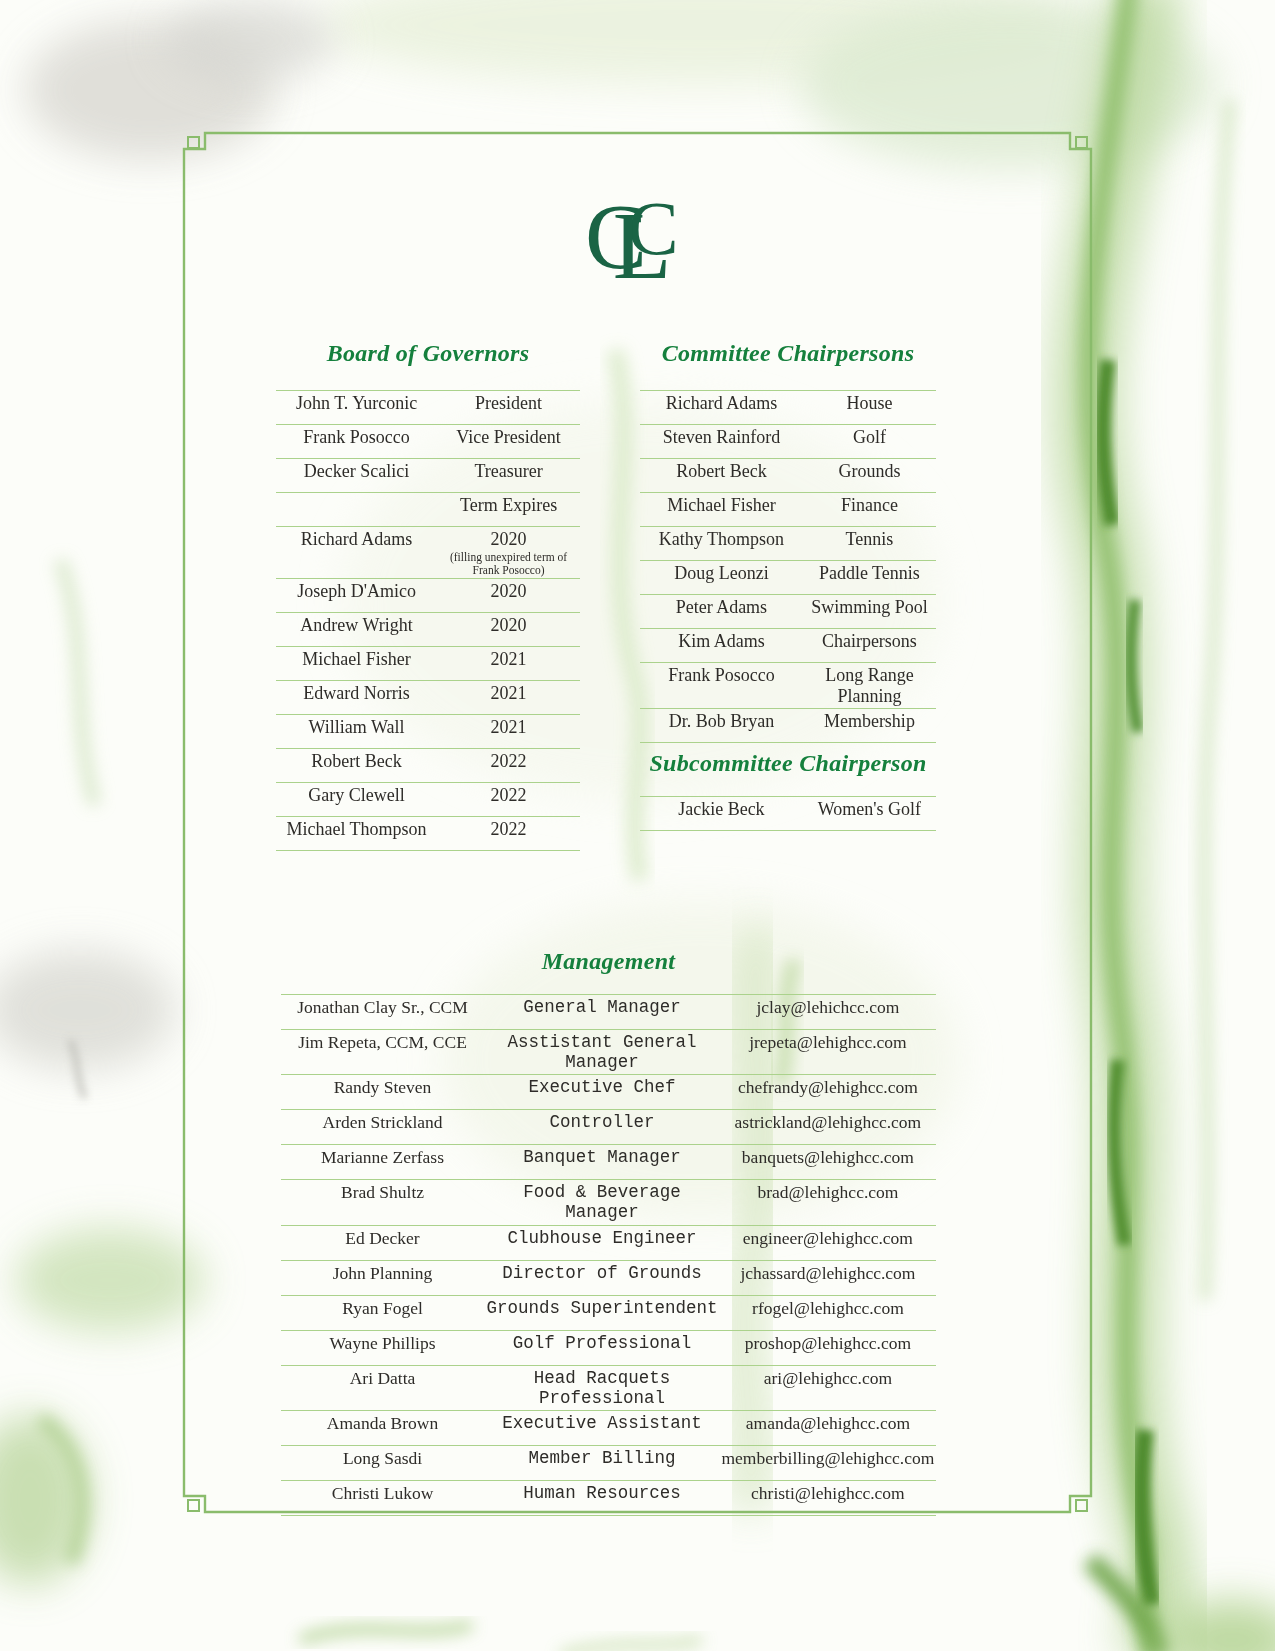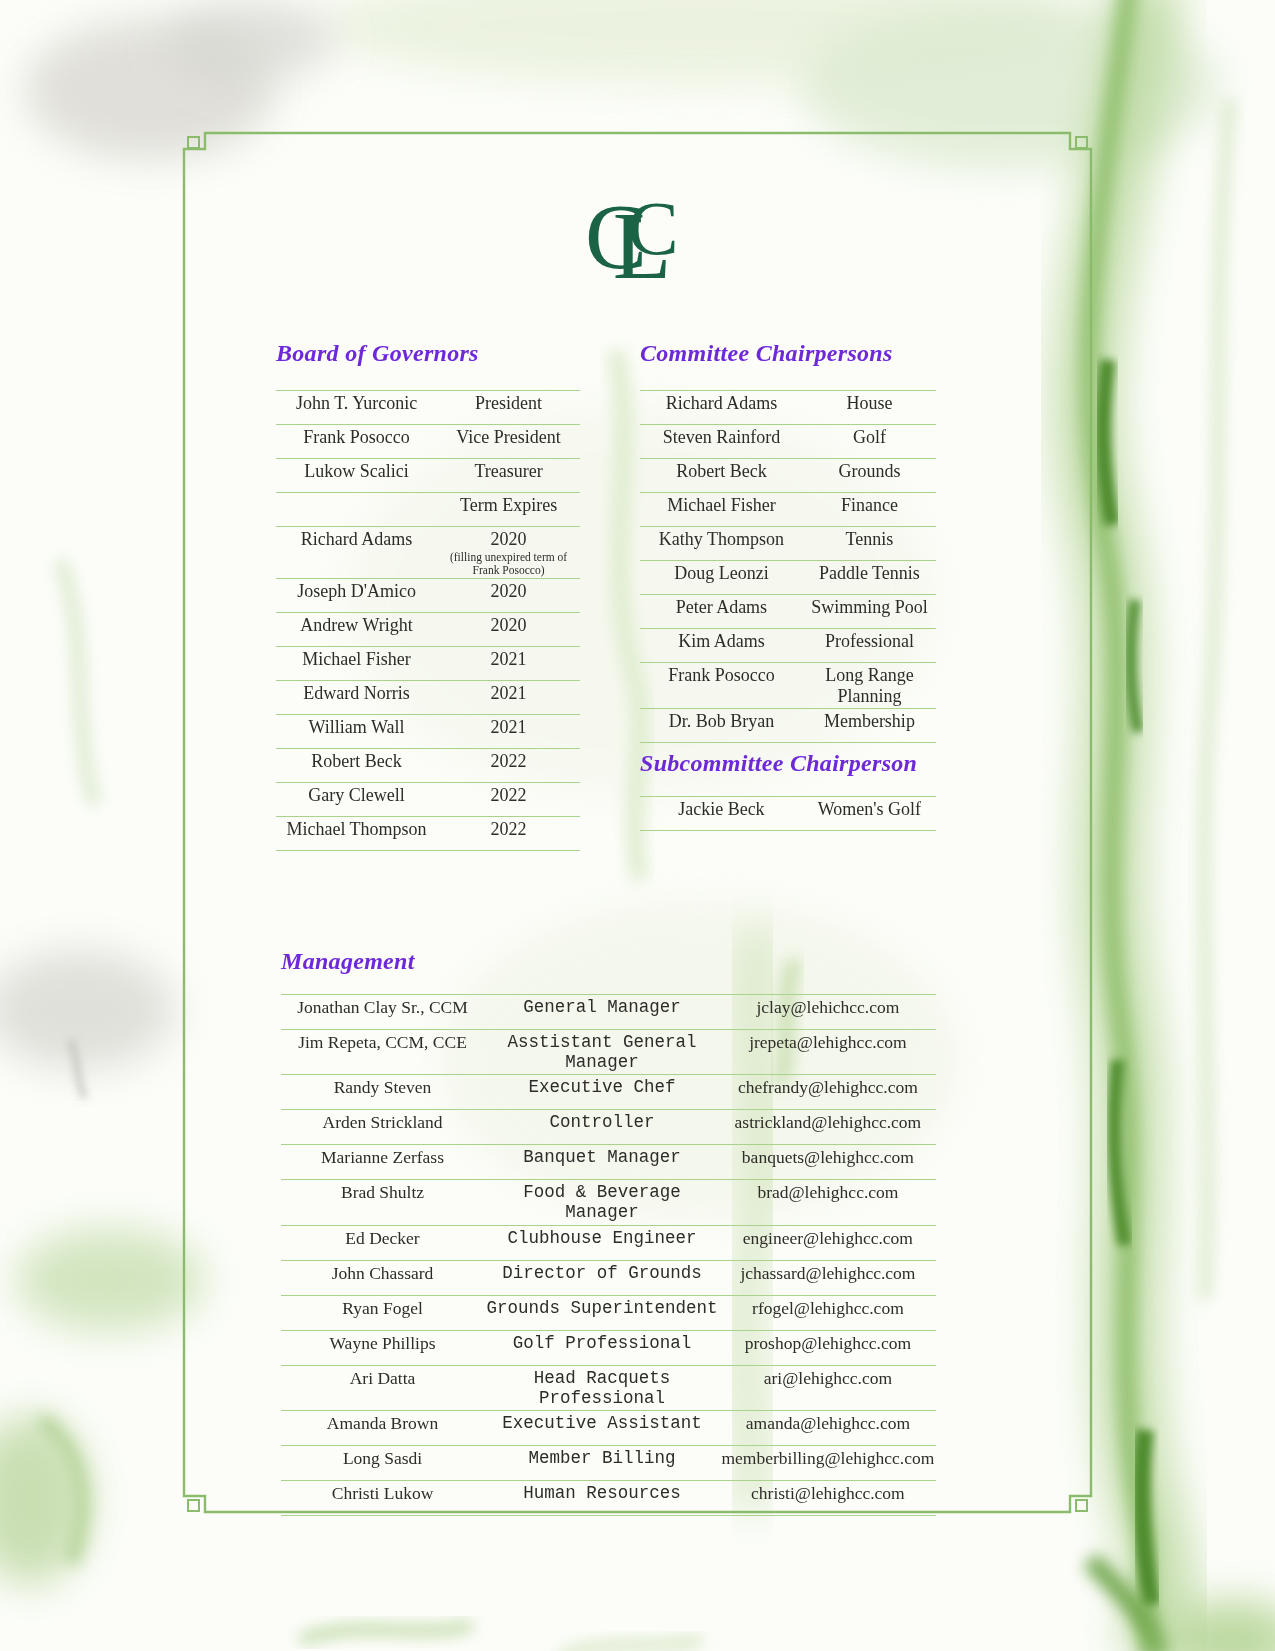--- a/index.html
+++ b/index.html
@@ -14,22 +14,22 @@
   .bg-svg,.frame-svg{position:absolute;left:0;top:0;width:1275px;height:1651px;}
   .bg-svg{z-index:0;}
   .frame-svg{z-index:1;pointer-events:none;}
   .content{position:absolute;left:0;top:0;width:100%;height:100%;z-index:2;}
 
   .logo-wrap{position:absolute;left:50%;top:160px;transform:translateX(-50%);}
 
   .section{position:absolute;}
   .section-title{
     font-style:italic;font-weight:bold;
-    color:#6d28d9;font-size:24px;line-height:30px;
-    letter-spacing:.3px;margin:0;
+    color:#15803d;font-size:24px;line-height:30px;
+    text-align:center;letter-spacing:.3px;margin:0;
   }
   .tbl{border-top:1.5px solid #abd28c;margin-top:22px;}
   .tbl.tight{margin-top:18px;}
   .row{
     display:flex;align-items:flex-start;
     border-bottom:1.5px solid #abd28c;
     min-height:29px;padding:2px 0;
   }
   .cell{text-align:center;font-size:18px;line-height:1.15;}
   .c-name{width:53%;}
@@ -135,21 +135,21 @@
           <div class="row">
             <div class="cell c-name">Frank Posocco</div>
             <div class="cell c-val">
               <div class="val">Vice President</div>
 
             </div>
           </div>
 
 
           <div class="row">
-            <div class="cell c-name">Lukow Scalici</div>
+            <div class="cell c-name">Decker Scalici</div>
             <div class="cell c-val">
               <div class="val">Treasurer</div>
 
             </div>
           </div>
 
           <div class="row">
             <div class="cell c-name"></div>
             <div class="cell c-val">
               <div class="val">Term Expires</div>
@@ -265,21 +265,21 @@
             <div class="cell c-val">Paddle Tennis</div>
           </div>
 
           <div class="row">
             <div class="cell c-name">Peter Adams</div>
             <div class="cell c-val">Swimming Pool</div>
           </div>
 
           <div class="row">
             <div class="cell c-name">Kim Adams</div>
-            <div class="cell c-val">Professional</div>
+            <div class="cell c-val">Chairpersons</div>
           </div>
 
           <div class="row">
             <div class="cell c-name">Frank Posocco</div>
             <div class="cell c-val">Long Range Planning</div>
           </div>
 
           <div class="row">
             <div class="cell c-name">Dr. Bob Bryan</div>
             <div class="cell c-val">Membership</div>
@@ -338,21 +338,21 @@
             <div class="cell c-memail">brad@lehighcc.com</div>
           </div>
 
           <div class="row">
             <div class="cell c-mname">Ed Decker</div>
             <div class="cell c-mrole">Clubhouse Engineer</div>
             <div class="cell c-memail">engineer@lehighcc.com</div>
           </div>
 
           <div class="row">
-            <div class="cell c-mname">John Chassard</div>
+            <div class="cell c-mname">John Planning</div>
             <div class="cell c-mrole">Director of Grounds</div>
             <div class="cell c-memail">jchassard@lehighcc.com</div>
           </div>
 
           <div class="row">
             <div class="cell c-mname">Ryan Fogel</div>
             <div class="cell c-mrole">Grounds Superintendent</div>
             <div class="cell c-memail">rfogel@lehighcc.com</div>
           </div>
 

